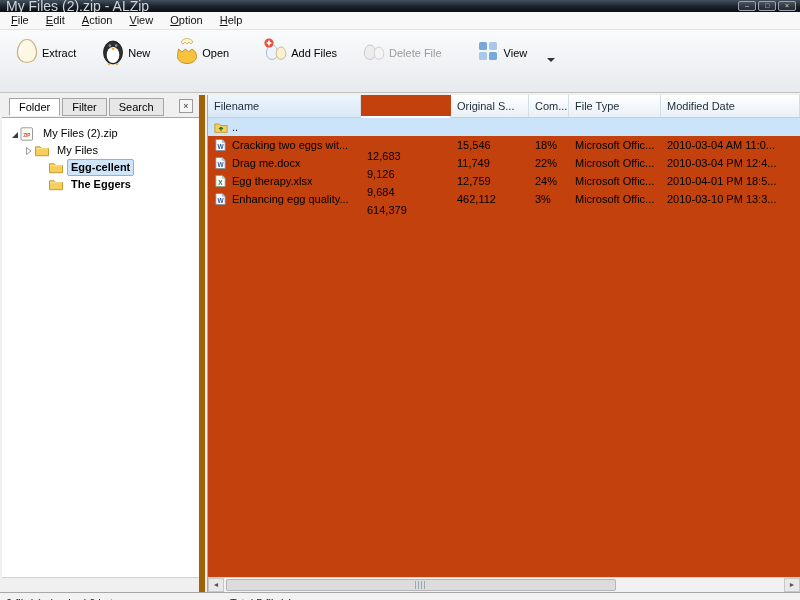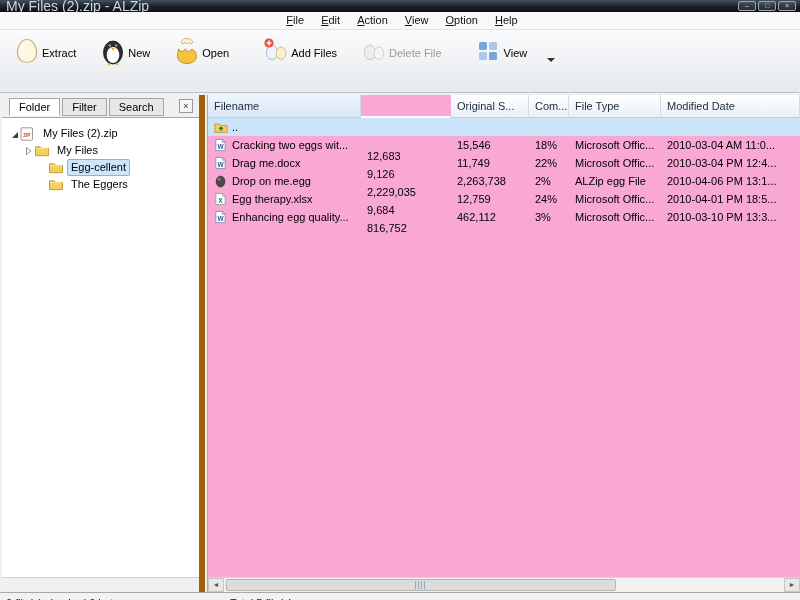--- a/index.html
+++ b/index.html
@@ -9,21 +9,21 @@
 
   
   .titlebar { position:absolute; left:0; top:0; width:800px; height:12px;
               background:linear-gradient(#44505e 0%, #1a212a 55%, #0c1014 100%); }
   .titlebar .title { position:absolute; left:6px; top:0; font-size:14px; line-height:12px; color:#cdd5dd; white-space:nowrap; }
   .win-controls { position:absolute; right:4px; top:1px; display:flex; gap:2px; }
   .win-btn { width:18px; height:10px; border:1px solid #9aa4b0; border-radius:2px;
              background:rgba(255,255,255,.10); color:#d6dde3; font-size:7px; line-height:8px; text-align:center; }
 
   
-  .menubar { position:absolute; left:0; top:12px; width:800px; height:18px; background:#f8f8f8; border-bottom:1px solid #e3e3e3; padding-left:4px;text-align:center; }
+  .menubar { position:absolute; left:0; top:12px; width:800px; height:18px; background:#f8f8f8; border-bottom:1px solid #e3e3e3; padding-left:4px; }
   .menu-item { display:inline-block; padding:0 7px; line-height:17px; color:#111; }
   .menu-item::first-letter { text-decoration:underline; }
 
   
   .toolbar { position:absolute; left:0; top:30px; width:800px; height:63px;
              background:linear-gradient(#fafbfc,#e7eaee); border-bottom:1px solid #c2c2c2;
              display:flex; align-items:flex-start; padding:4px 0 0 6px; }
   .tb-btn { display:flex; align-items:center; min-width:58px; padding:2px 6px 0 6px; margin-right:10px; border-radius:3px; }
   .tb-btn .ticon { width:30px; height:30px; display:block; }
   .tb-btn .tlabel { margin-top:3px; white-space:nowrap; }
@@ -33,29 +33,29 @@
   .caret { width:0; height:0; border:4px solid transparent; border-top-color:#333; margin-top:6px; }
 
   
   .sidebar { position:absolute; left:2px; top:95px; width:203px; bottom:8px; background:#f0f0f0; border-right:6px solid #a16207; }
   .tabs { position:relative; height:22px; padding:3px 0 0 7px; }
   .tab { display:inline-block; height:18px; line-height:16px; padding:0 9px; border:1px solid #a5a5a5; background:#e7e7e7; margin-right:-1px; vertical-align:bottom; }
   .tab.active { background:#fff; border-bottom-color:#fff; position:relative; z-index:2; }
   .tab-close { position:absolute; right:6px; top:4px; width:14px; height:14px; border:1px solid #9a9a9a; background:#f5f5f5; text-align:center; line-height:12px; font-size:9px; color:#333; }
   .tree { position:absolute; left:0; top:22px; right:0; bottom:15px; background:#fff; border-top:1px solid #a7a7a7; padding-top:7px; overflow:hidden; }
   .tree-row { display:flex; align-items:center; height:17px; white-space:nowrap; }
-  .lvl0 { padding-left:6px; } .lvl1 { padding-left:20px; } .lvl2 { padding-left:34px; }
+  .lvl0 { padding-left:6px; } .lvl1 { padding-left:20px; } .lvl2 { padding-left:34px;font-weight:bold; }
   .expander { width:12px; flex:0 0 12px; display:flex; align-items:center; justify-content:center; }
   .ticon16 { width:16px; height:14px; flex:0 0 16px; margin-right:3px; display:flex; align-items:center; }
   .tree-label { padding:1px 3px; line-height:13px; border:1px solid transparent; }
   .tree-row.selected .tree-label { background:#cfe5fa; border:1px solid #84b4e0; border-radius:2px; }
   .sidebar-strip { position:absolute; left:0; right:0; bottom:0; height:15px; background:#f0f0f0; border-top:1px solid #d2d2d2; }
 
   
-  .filelist { position:absolute; left:207px; top:95px; right:0; bottom:8px; background:#f9a8d4; border-left:1px solid #a7a7a7; }
+  .filelist { position:absolute; left:207px; top:95px; right:0; bottom:8px; background:#c2410c; border-left:1px solid #a7a7a7; }
   .colheaders { display:flex; height:23px; border-bottom:1px solid #c3cfdc; }
   .col { background:linear-gradient(#ffffff,#e9f0f8); border-right:1px solid #d3dde8; padding:5px 0 0 6px; color:#1c2a3a; white-space:nowrap; overflow:hidden; }
   .col.sorted { background:linear-gradient(#eef5fd,#d9e8f7); }
   .w-name { width:153px; } .w-comp { width:90px;margin-top:21px; } .w-orig { width:78px; } .w-ratio { width:40px; } .w-type { width:92px; } .w-mod { flex:1; }
   .rows { position:absolute; left:0; right:0; top:23px; bottom:15px; overflow:hidden; }
   .frow { display:flex; align-items:center; height:18px; }
   .frow.selected { background:#cbe4fa; }
   .cell { padding-left:6px; white-space:nowrap; overflow:hidden; display:flex; align-items:center; flex:0 0 auto; }
   .cell.w-mod { flex:1 1 auto; }
   .ficon { width:14px; height:14px; flex:0 0 14px; margin-right:4px; display:flex; align-items:center; }
@@ -285,36 +285,20 @@
           </span>
           <span>Drag me.docx</span>
         </div>
         <div class="cell w-comp">9,126</div>
         <div class="cell w-orig">11,749</div>
         <div class="cell w-ratio">22%</div>
         <div class="cell w-type">Microsoft Offic...</div>
         <div class="cell w-mod">2010-03-04 PM 12:4...</div>
       </div>
 
-      <div class="frow">
-        <div class="cell w-name">
-          <span class="ficon">
-            <svg viewBox="0 0 14 14" width="13" height="14">
-                <ellipse cx="7" cy="7.6" rx="4.6" ry="5.8" fill="#4a4a4a" stroke="#222222" stroke-width="0.8"></ellipse>
-                <ellipse cx="5.6" cy="5" rx="1.5" ry="2.1" fill="#7d7d7d"></ellipse>
-              </svg>
-          </span>
-          <span>Drop on me.egg</span>
-        </div>
-        <div class="cell w-comp">2,229,035</div>
-        <div class="cell w-orig">2,263,738</div>
-        <div class="cell w-ratio">2%</div>
-        <div class="cell w-type">ALZip egg File</div>
-        <div class="cell w-mod">2010-04-06 PM 13:1...</div>
-      </div>
 
       <div class="frow">
         <div class="cell w-name">
           <span class="ficon">
             <svg viewBox="0 0 14 14" width="13" height="14">
                 <path d="M2 1 h7 l3 3 v9 H2 Z" fill="#ffffff" stroke="#7fa08a" stroke-width="0.9"></path>
                 <path d="M9 1 l3 3 h-3 Z" fill="#ddeee3" stroke="#7fa08a" stroke-width="0.7"></path>
                 <text x="7" y="11" font-size="7" font-weight="bold" fill="#217346" text-anchor="middle">X</text>
               </svg>
           </span>
@@ -331,21 +315,21 @@
         <div class="cell w-name">
           <span class="ficon">
             <svg viewBox="0 0 14 14" width="13" height="14">
                 <path d="M2 1 h7 l3 3 v9 H2 Z" fill="#ffffff" stroke="#7a8aa0" stroke-width="0.9"></path>
                 <path d="M9 1 l3 3 h-3 Z" fill="#dce6f2" stroke="#7a8aa0" stroke-width="0.7"></path>
                 <text x="7" y="11" font-size="7" font-weight="bold" fill="#2b5797" text-anchor="middle">W</text>
               </svg>
           </span>
           <span>Enhancing egg quality...</span>
         </div>
-        <div class="cell w-comp">816,752</div>
+        <div class="cell w-comp">614,379</div>
         <div class="cell w-orig">462,112</div>
         <div class="cell w-ratio">3%</div>
         <div class="cell w-type">Microsoft Offic...</div>
         <div class="cell w-mod">2010-03-10 PM 13:3...</div>
       </div>
 
     </div>
 
     <div class="hscroll">
       <div class="sb-btn">◄</div>

